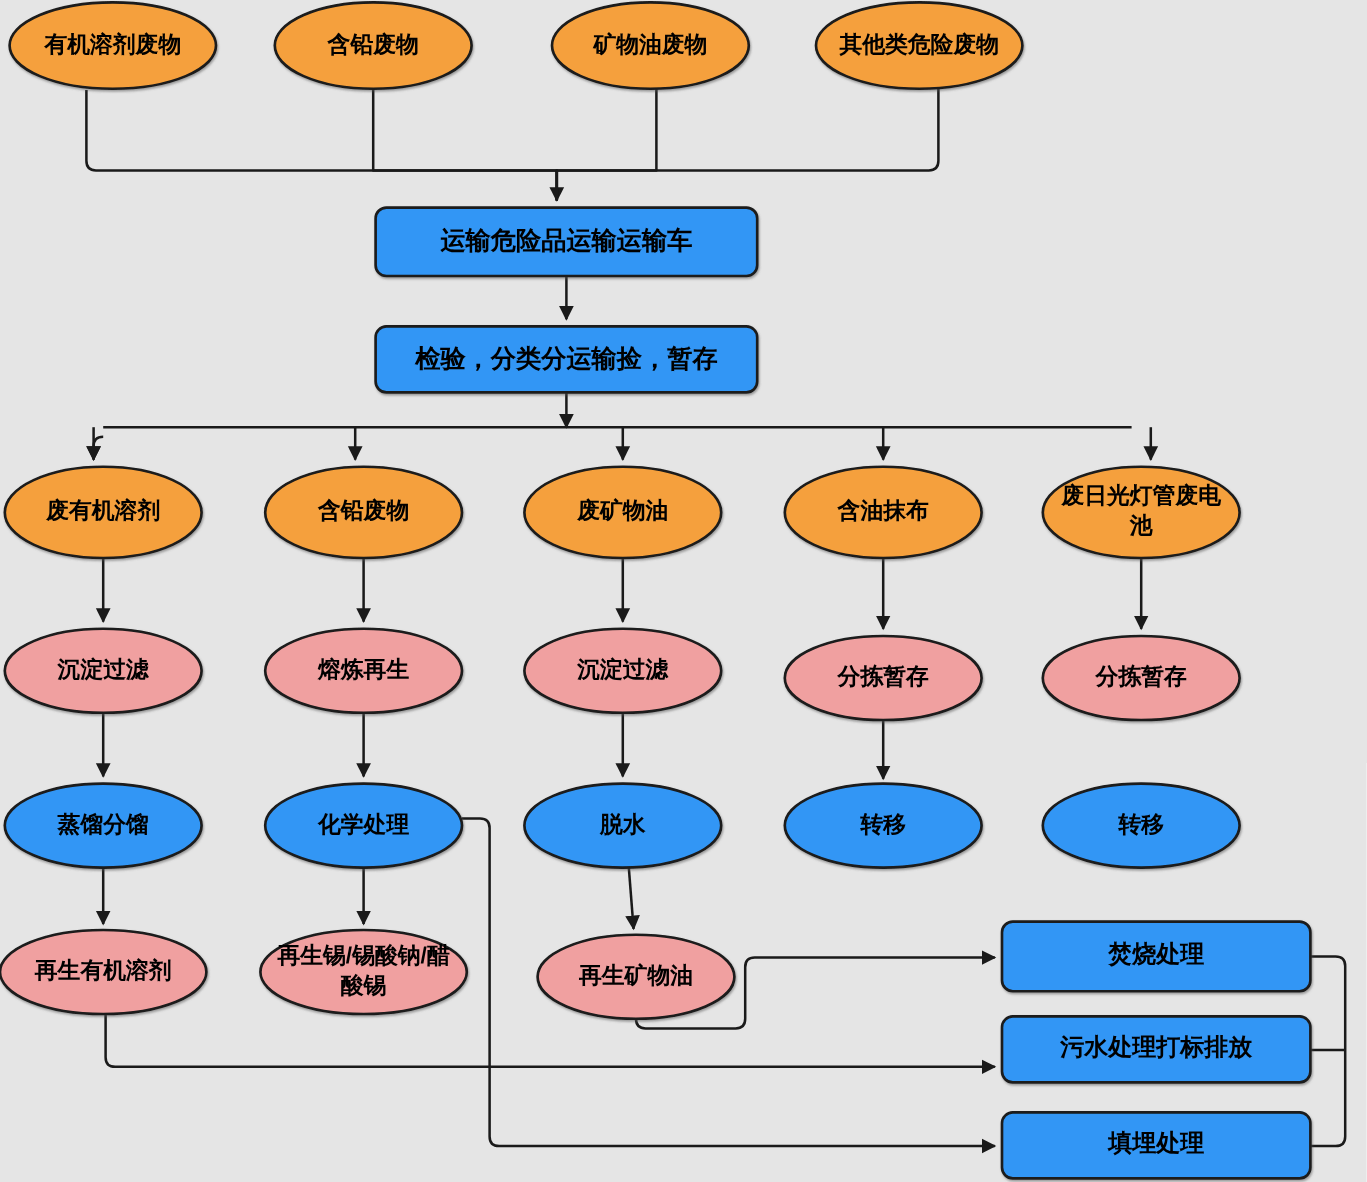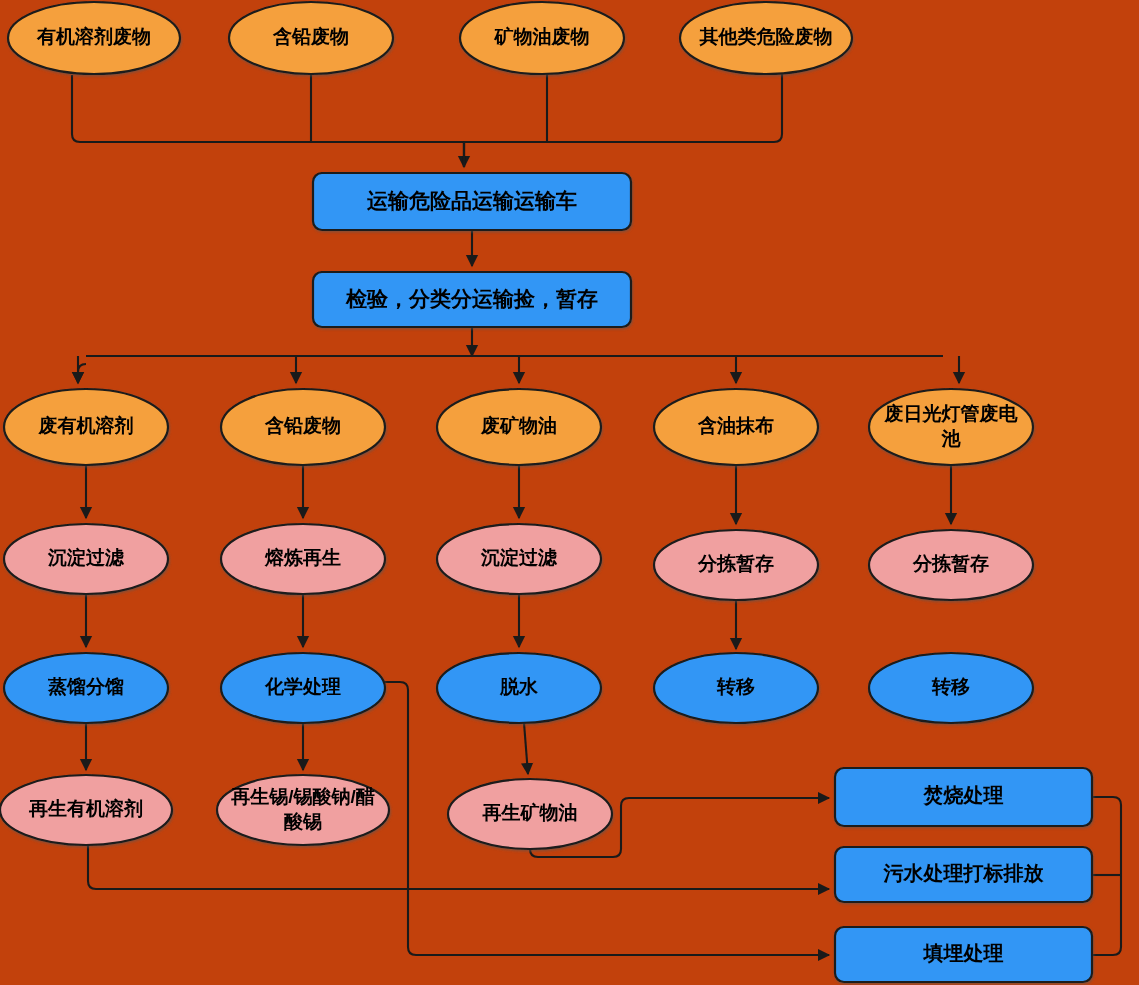--- a/index.html
+++ b/index.html
@@ -1,17 +1,17 @@
 <!DOCTYPE html>
 <html><head>
 <meta charset="utf-8">
 <style>
   html,body{margin:0;padding:0;background:#ffffff;}
   body{font-family:"Liberation Sans","DejaVu Sans",sans-serif;}
-  #canvas{position:relative;width:1139px;height:985px;overflow:hidden;background:#c2410c;}
+  #canvas{position:relative;width:1139px;height:985px;overflow:hidden;background:#e5e5e5;}
   svg#diagram{position:absolute;left:0;top:0;width:1139px;height:985px;display:block;}
   .node-label{
     font-family:"Liberation Sans","DejaVu Sans",sans-serif;
     font-weight:700;
     fill:#000;
     text-anchor:middle;
     dominant-baseline:middle;
     paint-order:stroke;
   }
   .shape{stroke:#1a1a1a;stroke-width:2.2;}

